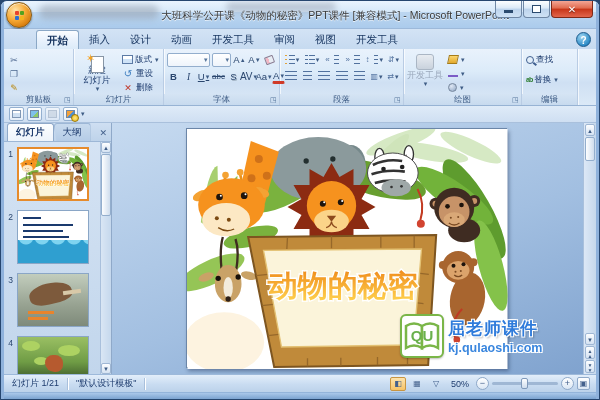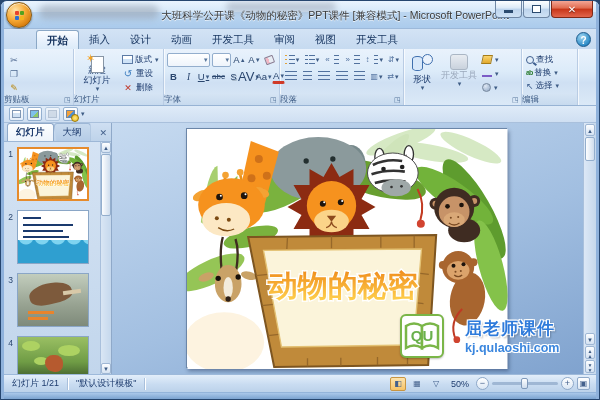--- a/index.html
+++ b/index.html
@@ -44,21 +44,21 @@
     background:radial-gradient(circle at 35% 30%, #9fd6f2, #2e8cc7 70%, #1565a0); color:#fff; font-size:10px; font-weight:bold;
     text-align:center; line-height:15px; border:1px solid #1b5a8c; }
 
   
   .ribbon { position:absolute; left:3px; right:3px; top:48px; height:57px; display:flex;
     background:linear-gradient(#e9f2fc 0%,#dcebf9 40%,#cfe0f3 60%,#dbe9f7 100%);
     border-bottom:1px solid #97b3d4; }
   .rgroup { position:relative; height:100%; padding:2px 1px 11px 1px; border-right:1px solid #b9cce4;
     box-shadow:1px 0 0 rgba(255,255,255,.7); display:flex; }
   .rgroup-label { position:absolute; bottom:0; left:0; right:0; height:11px; line-height:11px;
-    font-size:8.5px; color:#3e5c85;
+    font-size:8.5px; text-align:center; color:#3e5c85;
     background:linear-gradient(#d5e4f4,#c7daee); }
   .launcher { position:absolute; right:1px; bottom:1px; width:8px; height:8px; font-size:7px; line-height:8px; color:#56759c; }
   .bigbtn { width:41px; display:flex; flex-direction:column; align-items:center; justify-content:flex-start;
     font-size:9px; color:#1e3c6e; text-align:center; border:1px solid transparent; border-radius:3px; padding-top:2px; }
   .bigbtn .cap { line-height:10px; }
   .caret:after { content:"▾"; font-size:7px; color:#3e5c85; margin-left:1px; }
   .smallrow { display:flex; flex-direction:column; justify-content:flex-start; gap:1px; padding-top:2px; }
   .sbtn { display:flex; align-items:center; gap:2px; height:13px; padding:0 2px; font-size:8.5px; color:#1e3c6e;
     border:1px solid transparent; border-radius:2px; white-space:nowrap; }
   .mini { width:12px; height:12px; display:inline-flex; align-items:center; justify-content:center; font-size:9px; }
@@ -176,21 +176,21 @@
   
   .canvas { position:relative; flex:1; background:linear-gradient(160deg,#c6daf0 0%,#a2bfe1 55%,#7fa2ce 100%); overflow:hidden; }
   .slide { position:absolute; left:74px; top:5px; width:321px; height:240px; background:#fff;
     border:1px solid #6b86a8; box-shadow:2px 3px 4px rgba(10,25,60,.4); }
   .slide svg { display:block; }
 
   
   .watermark { position:absolute; right:10px; bottom:12px; width:186px; height:52px; display:flex; align-items:center; z-index:5; }
   .wm-book { width:44px; height:44px; background:#fff; border-radius:6px; border:2px solid #7ab648; position:relative; flex:none;
     box-shadow:0 1px 2px rgba(0,0,0,.25); }
-  .wm-texts { margin-left:21px; }
+  .wm-texts { margin-left:4px; }
   .wm-brand { font-size:17px; font-weight:bold; color:#2f7bdb; letter-spacing:1px;
     text-shadow:-1px -1px 0 #fff,1px -1px 0 #fff,-1px 1px 0 #fff,1px 1px 0 #fff,2px 2px 2px rgba(0,0,0,.25); }
   .wm-url { font-size:12.5px; font-weight:bold; color:#3a86de; margin-top:1px;
     text-shadow:-1px -1px 0 #fff,1px -1px 0 #fff,-1px 1px 0 #fff,1px 1px 0 #fff; }
 
   
   .vscroll { position:absolute; right:0; top:0; bottom:0; width:13px; background:linear-gradient(90deg,#dce8f6,#c6d8ec); border-left:1px solid #a9c0dc; }
   .vbtn { height:12px; margin:1px; font-size:6px; color:#3e5c85; text-align:center; line-height:12px;
     background:linear-gradient(#fdfeff,#d4e2f2); border:1px solid #9fb7d4; border-radius:2px; }
   .vthumb { height:24px; margin:1px; background:linear-gradient(90deg,#fdfeff,#cfdded); border:1px solid #93aecd; border-radius:2px; }
@@ -317,21 +317,21 @@
         <span class="fbtn">
             <span class="icon-eraser"></span>
           </span>
       </div>
       <div class="fg-row">
         <span class="fbtn b">B</span>
         <span class="fbtn i">I</span>
         <span class="fbtn u caret">U</span>
         <span class="fbtn s">abc</span>
         <span class="fbtn sh">S</span>
-        <span class="fbtn caret" style="font-size:13px">AV</span>
+        <span class="fbtn caret" style="font-size:10px">AV</span>
         <span class="fbtn caret">Aa</span>
         <span class="fbtn colorA caret">A</span>
       </div>
       <div class="rgroup-label">字体</div>
       <span class="launcher">◳</span>
     </div>
 
     <div class="rgroup pargrp">
       <div class="fg-row">
         <span class="fbtn caret">
@@ -377,47 +377,41 @@
           </span>
         <span class="fbtn caret">
             <span class="arr">⇄</span>
           </span>
       </div>
       <div class="rgroup-label">段落</div>
       <span class="launcher">◳</span>
     </div>
 
     <div class="rgroup" style="width:118px">
-      <div class="bigbtn caret" style="width:34px">
-        <div class="icon-shapes">
-            <span class="cyl"></span>
-            <span class="cir"></span>
-          </div>
-        <span class="cap">形状</span>
-      </div>
       <div class="bigbtn caret gray" style="width:40px">
         <div class="icon-qstyle"></div>
         <span class="cap gray">开发工具</span>
       </div>
       <div class="smallrow">
         <div class="sbtn caret">
             <span class="icon-fill"></span>
           </div>
         <div class="sbtn caret">
             <span class="icon-outline"></span>
           </div>
         <div class="sbtn caret">
             <span class="icon-effects"></span>
           </div>
       </div>
+      <div class="rgroup-label">绘图</div>
       <span class="launcher">◳</span>
     </div>
 
     <div class="rgroup" style="width:56px">
-      <div class="smallrow" style="gap:0">
+      <div class="smallrow" style="gap:7px">
         <div class="sbtn">
             <span class="icon-find"></span>
             <span>查找</span>
           </div>
         <div class="sbtn caret">
             <span class="icon-replace">ab</span>
             <span>替换</span>
           </div>
         <div class="sbtn caret">
             <span class="icon-select">↖</span>

